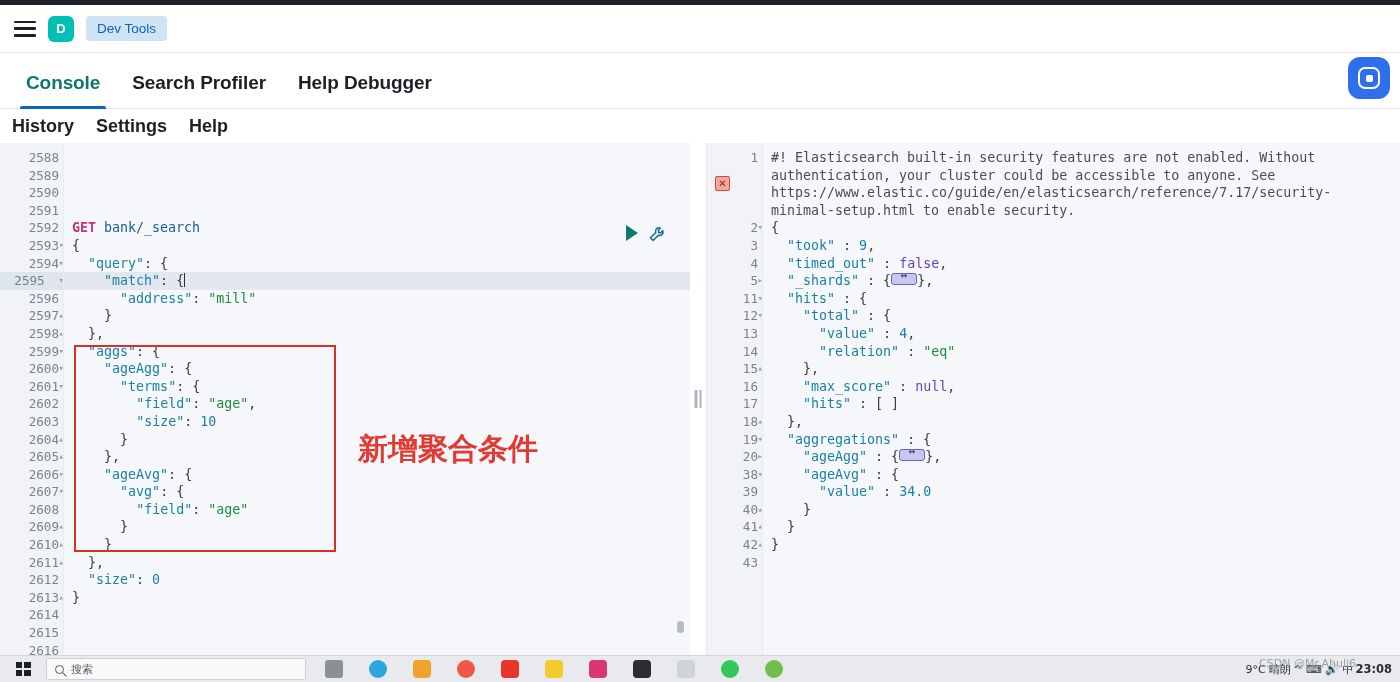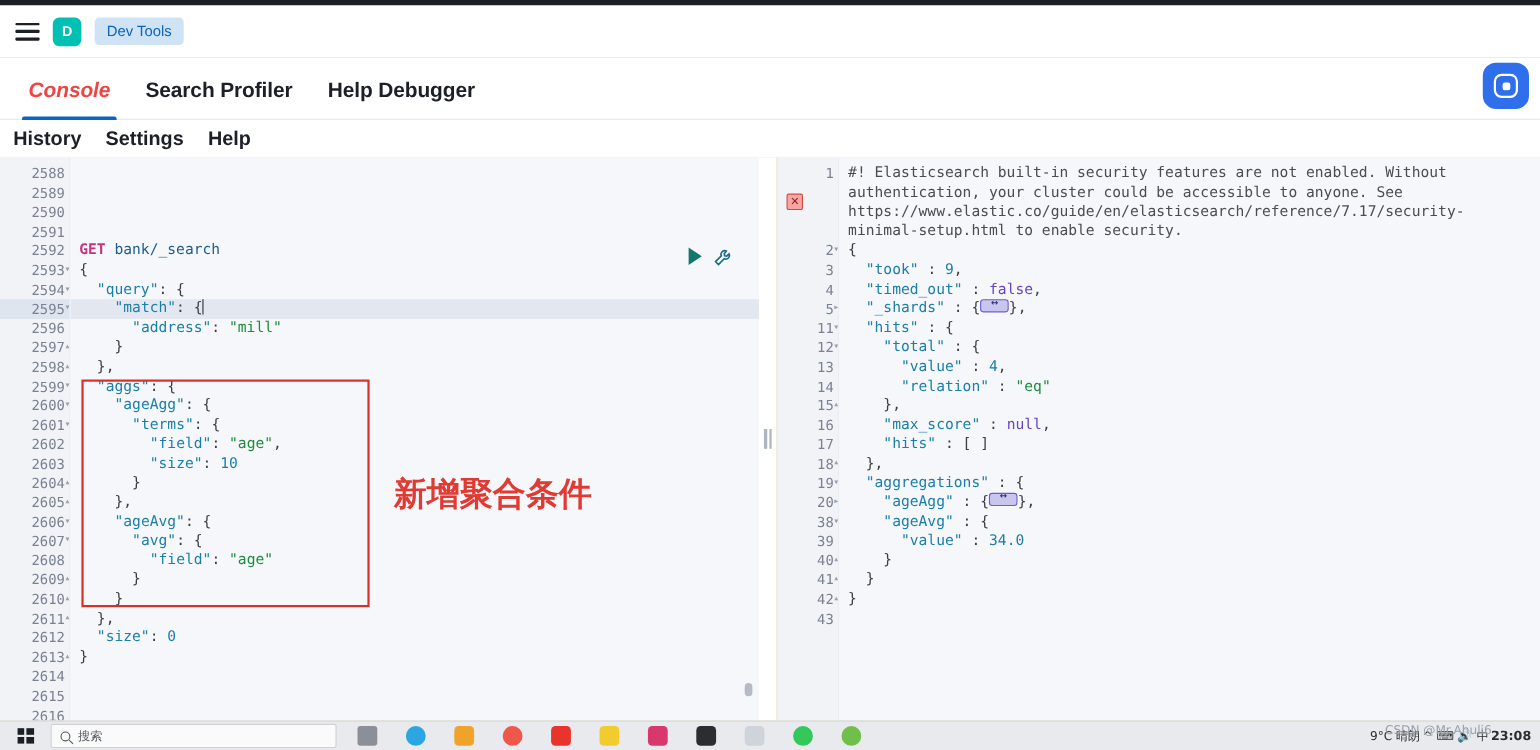--- a/index.html
+++ b/index.html
@@ -37,21 +37,21 @@
   .tabbar {
     height: 56px; display: flex; align-items: flex-end;
     padding-left: 10px; gap: 0;
     background: #fff; border-bottom: 1px solid #e3e6ec; position: relative;
   }
   .tab {
     font-size: 19px; font-weight: 700; color: #1c1f26;
     padding: 0 16px 14px 16px; cursor: pointer; position: relative;
     letter-spacing: -0.1px;
   }
-  .tab.active { color: #ef4444; font-style: italic; }
+  .tab.active { color: #0f766e; }
   .tab.active::after {
     content: ""; position: absolute; left: 10px; right: 10px; bottom: -1px;
     height: 3px; background: #0b64c0; border-radius: 2px 2px 0 0;
   }
   .beta {
     display: inline-block; font-size: 12px; font-weight: 700; color: #3c3f46;
     border: 1px solid #b7bcc6; border-radius: 13px; padding: 4px 12px;
     margin-left: 4px; vertical-align: middle; letter-spacing: 0.4px;
   }
   .helpfab {
@@ -96,21 +96,21 @@
   }
   .gutter {
     width: 64px; flex: 0 0 64px; background: #f1f3f7;
     padding-top: 6px; text-align: right; user-select: none;
     border-right: 1px solid #e9ecf1;
   }
   .gutter.right { width: 56px; flex: 0 0 56px; }
   .gl { height: 17.6px; color: #7a8191; font-size: 12.6px; padding-right: 4px;
         position: relative; white-space: nowrap; }
   .gl .fold { position: absolute; right: -1px; top: 0; color: #98a0af; font-size: 9px; }
-  .gl.hl { background: #dfe5ee; }
+  .gl.hl { background: #dfe5ee; text-align: center; }
 
   .codearea {
     flex: 1; position: relative; padding-top: 6px;
     background: #f5f7fa; overflow: hidden; white-space: pre;
   }
   .cl { height: 17.6px; padding-left: 8px; color: #2d2f33; }
   .cl.hl { background: #e3e8f0; }
 
   
   .k-method { color: #c5337d; font-weight: 600; }

